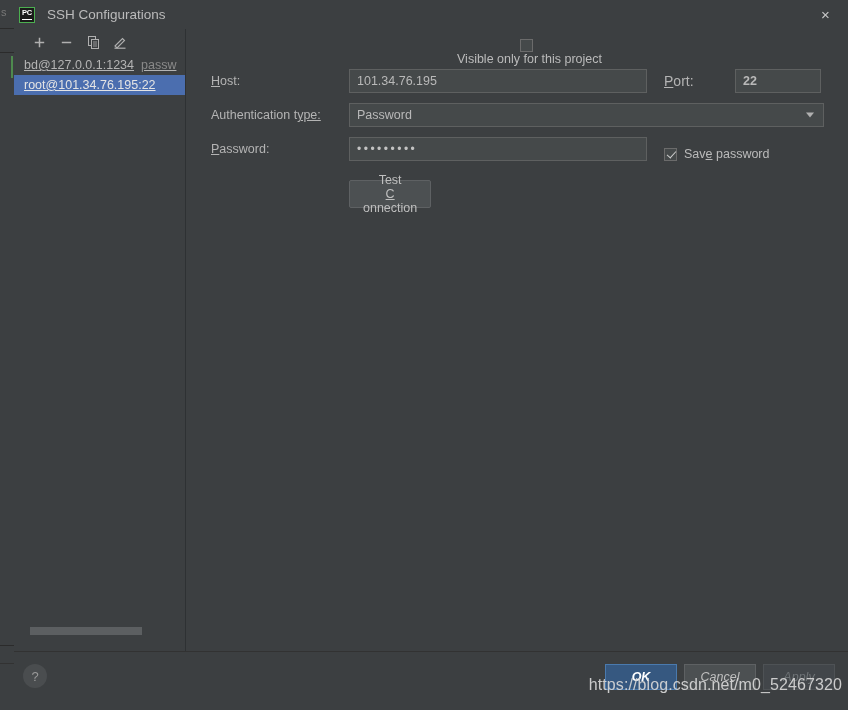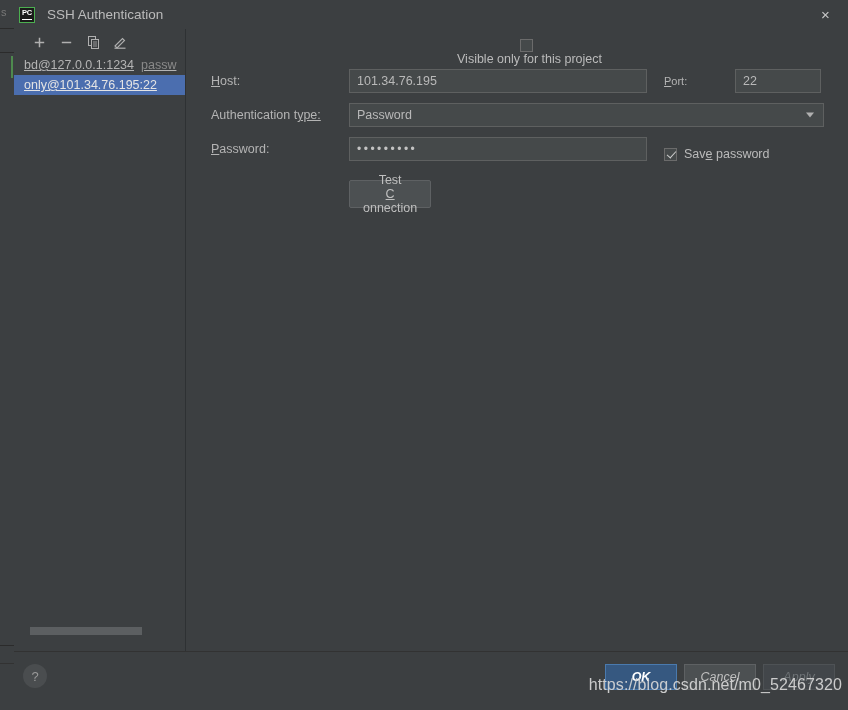--- a/index.html
+++ b/index.html
@@ -253,24 +253,24 @@
   #password-input {
     width: 298px;
     letter-spacing: 2.5px;
     font-size: 12px;
     color: #c3c3c3;
   }
   .side-label {
     width: 71px;
     flex: none;
     margin-left: 17px;
-    font-size: 11px;
+    font-size: 14px;
     color: #b4b4b4;
   }
-  #port-input { width: 86px; }
+  #port-input { width: 86px; font-weight: bold; }
   #localport-input { width: 86px; }
 
   #auth-combo {
     width: 475px;
     height: 24px;
     box-sizing: border-box;
     background: #45494a;
     border: 1px solid #5e6060;
     display: flex;
     align-items: center;
@@ -393,21 +393,21 @@
   <div id="backdrop-line-d"></div>
 </div>
 
 <div id="dialog">
 
   <div id="title-bar">
     <div id="app-icon">
       <div class="pc-text">PC</div>
       <div class="pc-bar"></div>
     </div>
-    <div id="window-title">SSH Authentication</div>
+    <div id="window-title">SSH Configurations</div>
     <div id="close-button">×</div>
   </div>
 
   <div id="dialog-body">
 
     <div id="left-panel">
 
       <div id="list-toolbar">
         <div class="tb-icon">
           <svg width="11" height="11" viewBox="0 0 11 11" aria-hidden="true">
@@ -433,21 +433,21 @@
           </svg>
         </div>
       </div>
 
       <div id="config-list">
         <div class="list-row">
           <span>bd@127.0.0.1:1234</span>
           <span class="secondary">passw</span>
         </div>
         <div class="list-row selected">
-          <span>only@101.34.76.195:22</span>
+          <span>root@101.34.76.195:22</span>
           <span class="secondary"></span>
         </div>
         <div id="list-hscroll">
           <div id="list-hscroll-thumb"></div>
         </div>
       </div>
     </div>
 
     <div id="form-panel">
 

